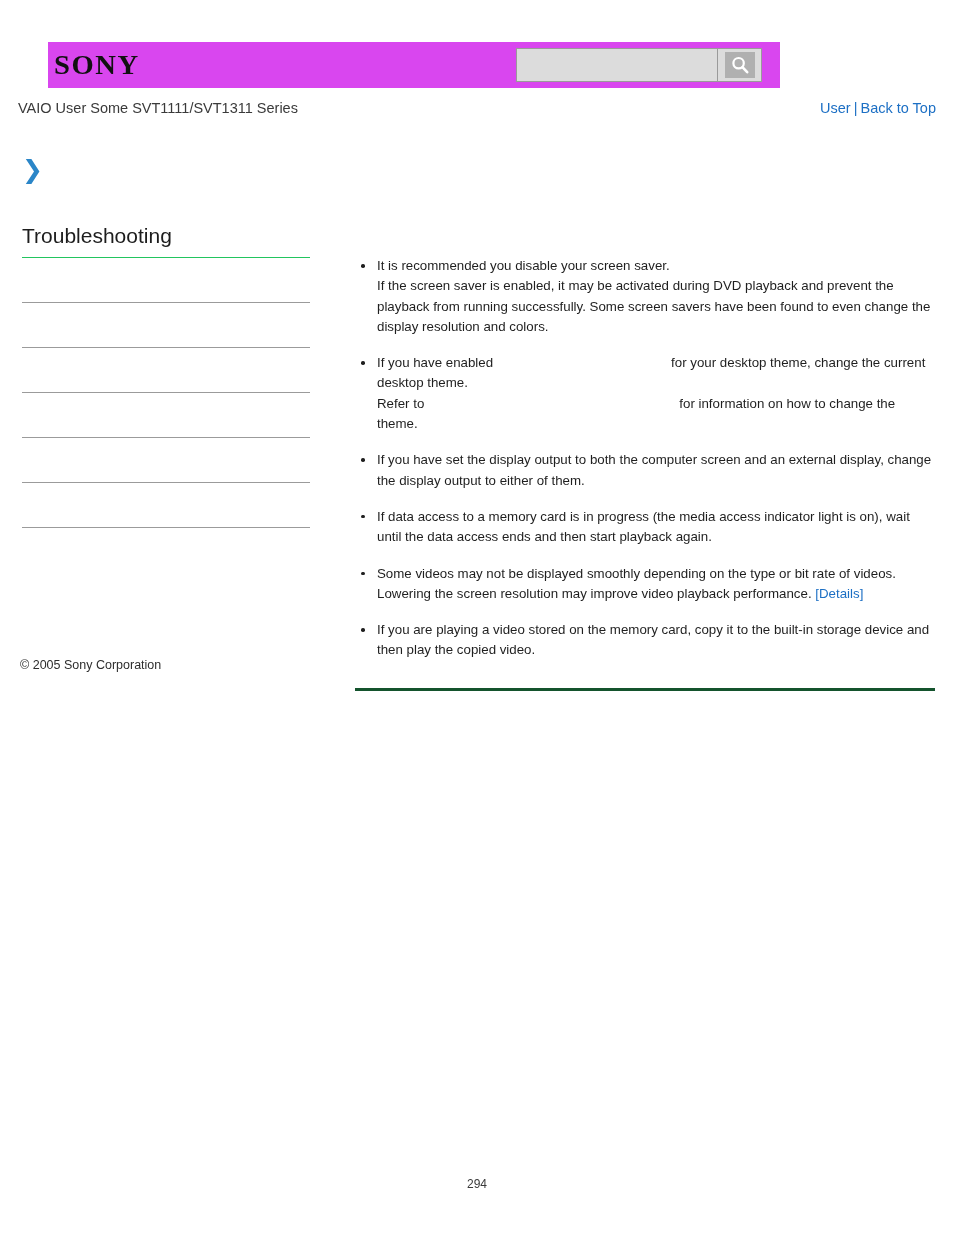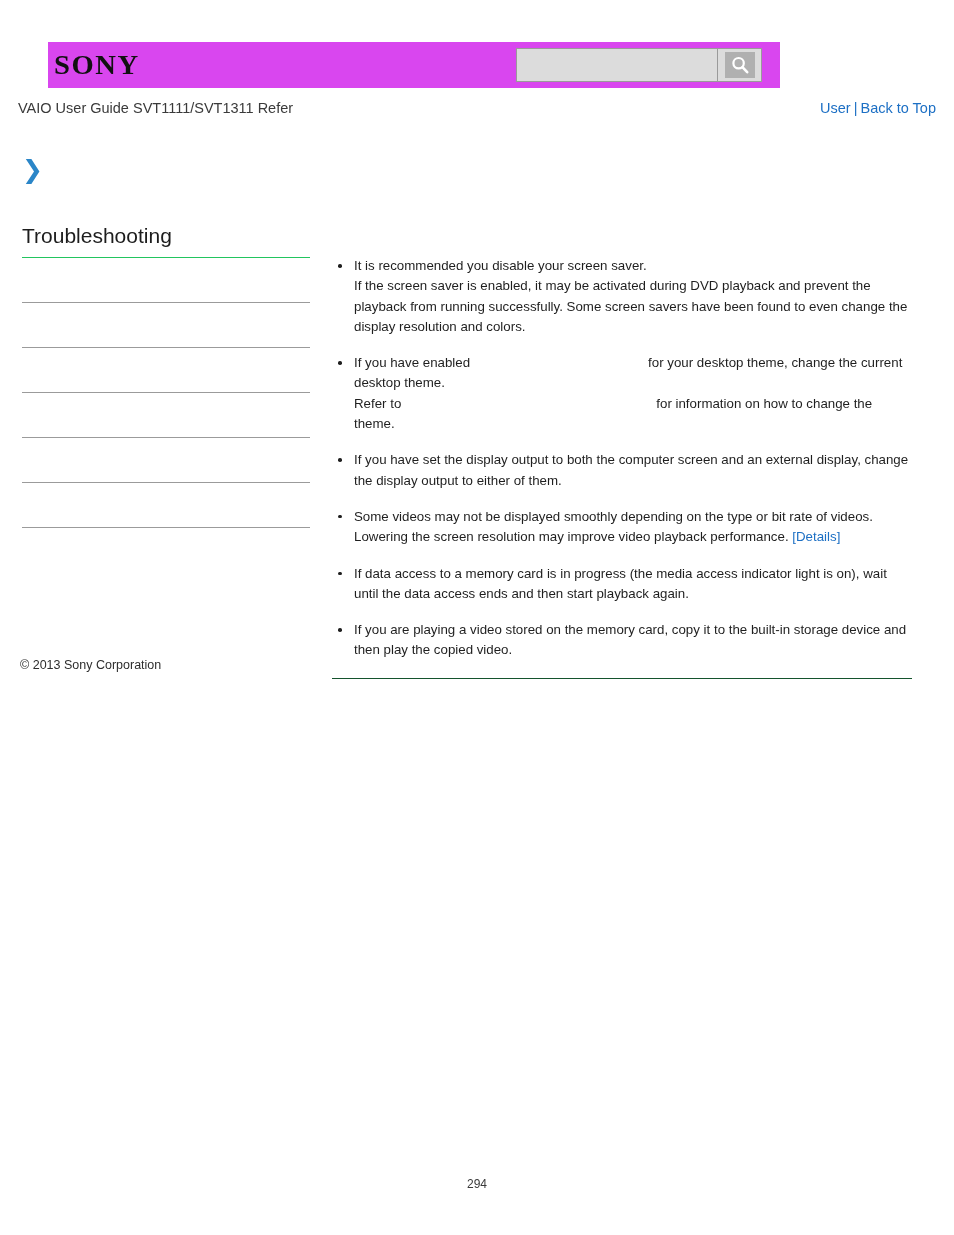--- a/index.html
+++ b/index.html
@@ -147,25 +147,25 @@
     font-size: 13.5px;
     color: #2d2d2d;
     display: flex;
     align-items: center;
     box-sizing: border-box;
   }
 
   
   .content {
     position: absolute;
-    left: 332px;
+    left: 355px;
     top: 256px;
     width: 580px;
-    border-bottom: 1px solid #14532d;
-    padding-bottom: 17px;
+    border-bottom: 3px solid #14532d;
+    padding-bottom: 27px;
   }
   .bullets {
     list-style: none;
     margin: 0;
     padding: 0;
   }
   .bullets > li {
     position: relative;
     padding-left: 22px;
     margin-bottom: 16px;
@@ -226,21 +226,21 @@
         <svg width="20" height="20" viewBox="0 0 20 20" aria-hidden="true">
           <circle cx="8.6" cy="8.2" r="5.2" fill="none" stroke="#ffffff" stroke-width="2.2"></circle>
           <line x1="12.4" y1="12.1" x2="17.2" y2="17.2" stroke="#ffffff" stroke-width="2.6" stroke-linecap="round"></line>
         </svg>
       </span>
     </button>
   </div>
 </div>
 
 <div class="sub-header">
-  <div class="guide-title">VAIO User Guide SVT1111/SVT1311 Refer</div>
+  <div class="guide-title">VAIO User Some SVT1111/SVT1311 Series</div>
   <div class="nav-links">
     <a href="#">User</a><span class="nav-sep">|</span><a href="#">Back to Top</a>
   </div>
 </div>
 
 <div class="sidebar">
   <div class="chevron-icon">❯</div>
   <div class="section-title">Troubleshooting</div>
   <ul class="nav-list">
     <li>
@@ -275,29 +275,29 @@
     <li>
       <span>If you have enabled</span><span class="gap gap-term"></span><span>for your desktop theme, change the current desktop theme.</span><br>
       <span>Refer to</span><span class="gap gap-refer"></span><span>for information on how to change the theme.</span>
     </li>
 
     <li>
       <span>If you have set the display output to both the computer screen and an external display, change the display output to either of them.</span>
     </li>
 
     <li>
+      <span>If data access to a memory card is in progress (the media access indicator light is on), wait until the data access ends and then start playback again.</span>
+    </li>
+
+    <li>
       <span>Some videos may not be displayed smoothly depending on the type or bit rate of videos. Lowering the screen resolution may improve video playback performance.</span>
       <a href="#" class="inline-link">[Details]</a>
     </li>
 
     <li>
-      <span>If data access to a memory card is in progress (the media access indicator light is on), wait until the data access ends and then start playback again.</span>
-    </li>
-
-    <li>
       <span>If you are playing a video stored on the memory card, copy it to the built-in storage device and then play the copied video.</span>
     </li>
 
   </ul>
 </div>
 
-<div class="copyright">© 2013 Sony Corporation</div>
+<div class="copyright">© 2005 Sony Corporation</div>
 <div class="page-number">294</div>
 
 </body></html>

